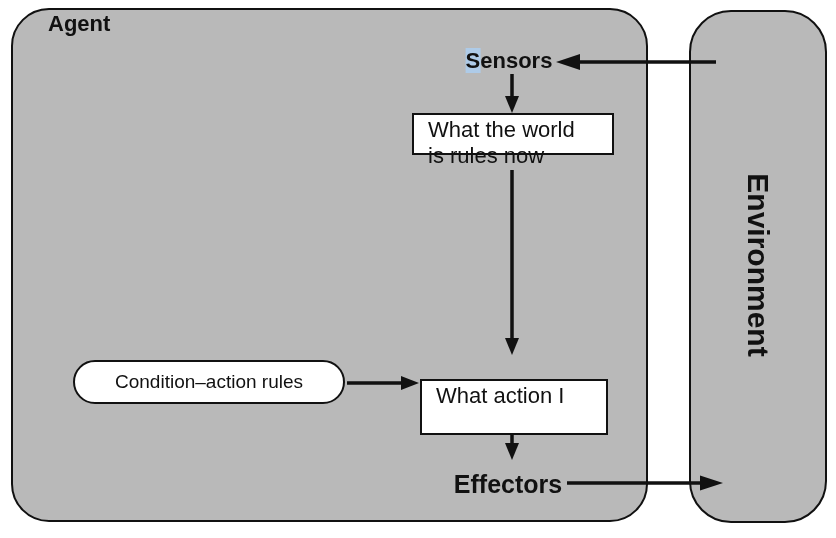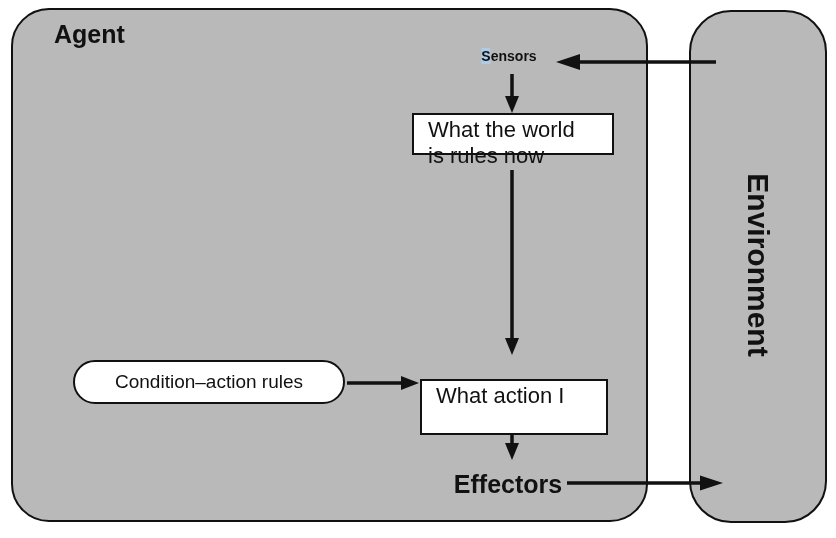--- a/index.html
+++ b/index.html
@@ -53,27 +53,27 @@
     box-sizing:border-box;
     display:flex;align-items:center;justify-content:center;
     font-size:19px;
     white-space:nowrap;
   }
   .hdr-label{
     position:absolute;
     font-weight:bold;
     white-space:nowrap;
   }
-  #agent-label{ left:48px;top:20px;font-size:25px;margin-left:6px; }
+  #agent-label{ left:48px;top:11px;font-size:22px; }
   #env-label{
     left:758px;top:265px;font-size:30px;
     transform:translate(-50%,-50%) rotate(90deg);
   }
   #sensors-label{
-    left:509px;top:48px;font-size:14px;
+    left:509px;top:48px;font-size:22px;
     transform:translateX(-50%);
   }
   #sensors-label::first-letter{
     background-color:var(--highlight);
   }
   #effectors-label{
     left:508px;top:470px;font-size:25px;
     transform:translateX(-50%);
   }
   .arrow-line{ stroke:var(--outline); stroke-width:3.5; }

